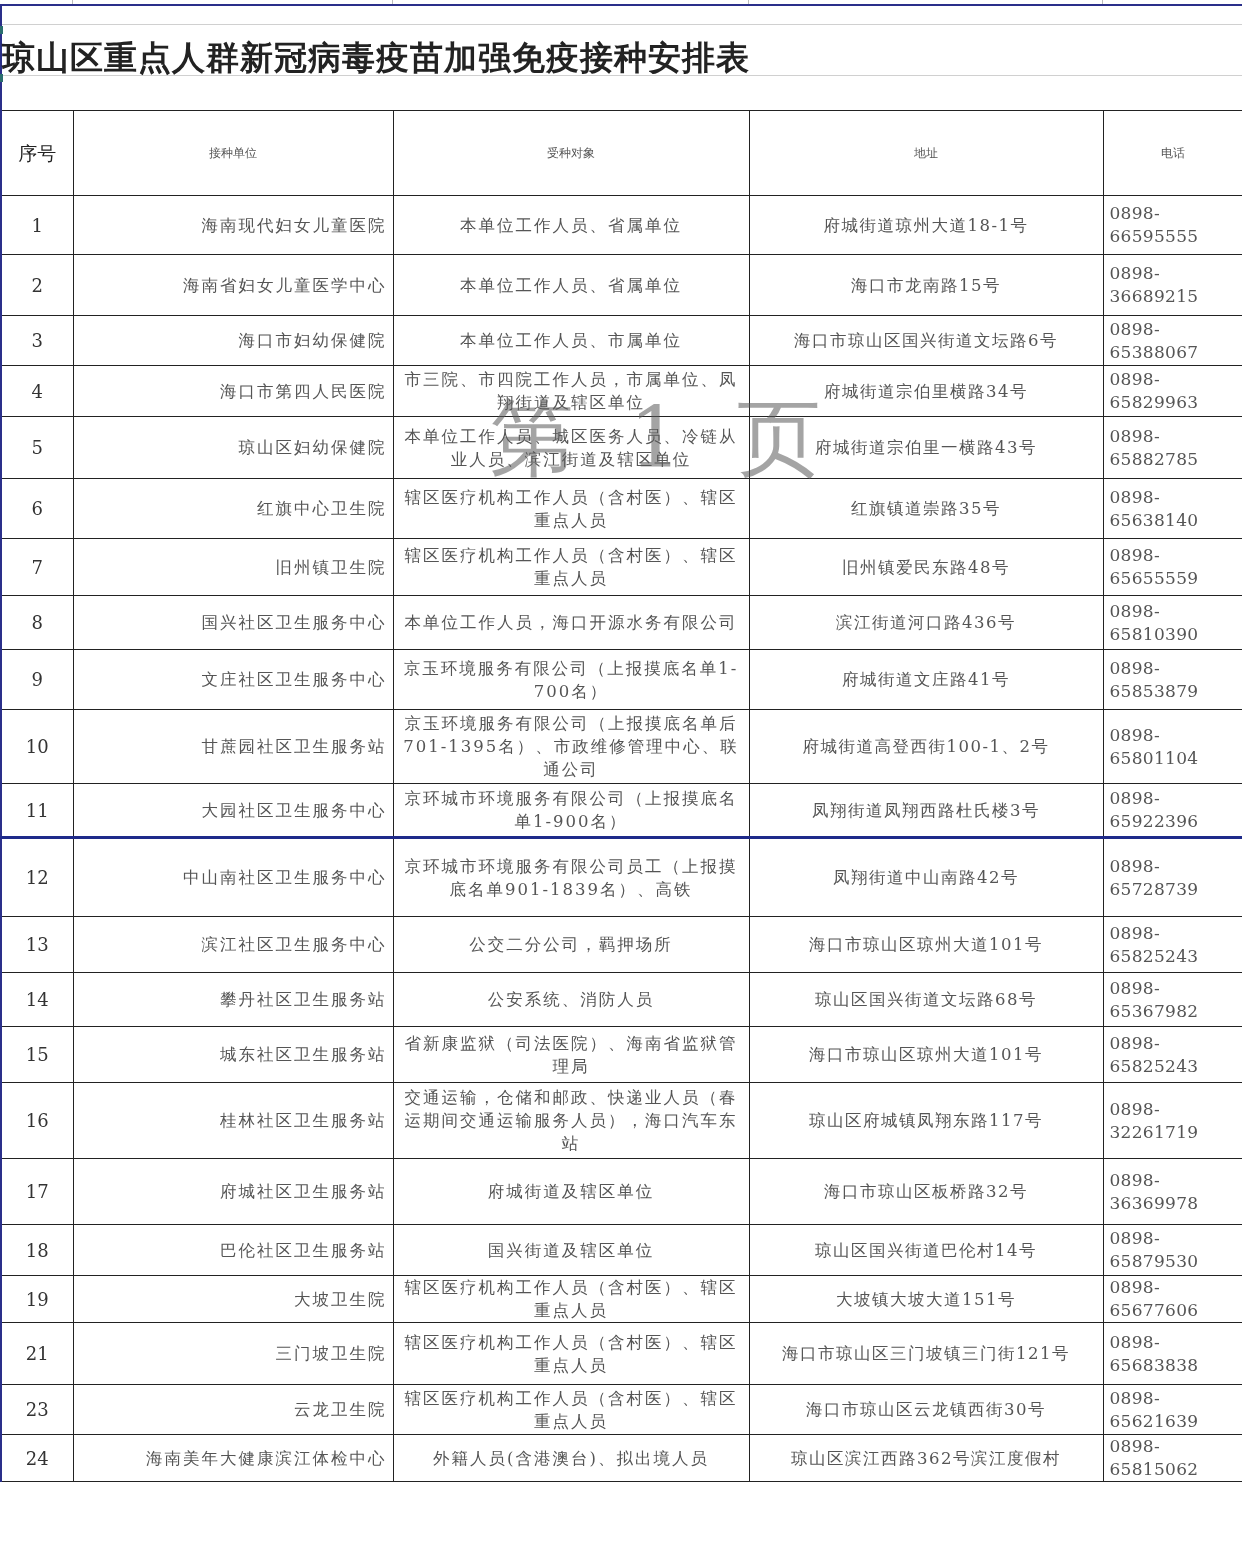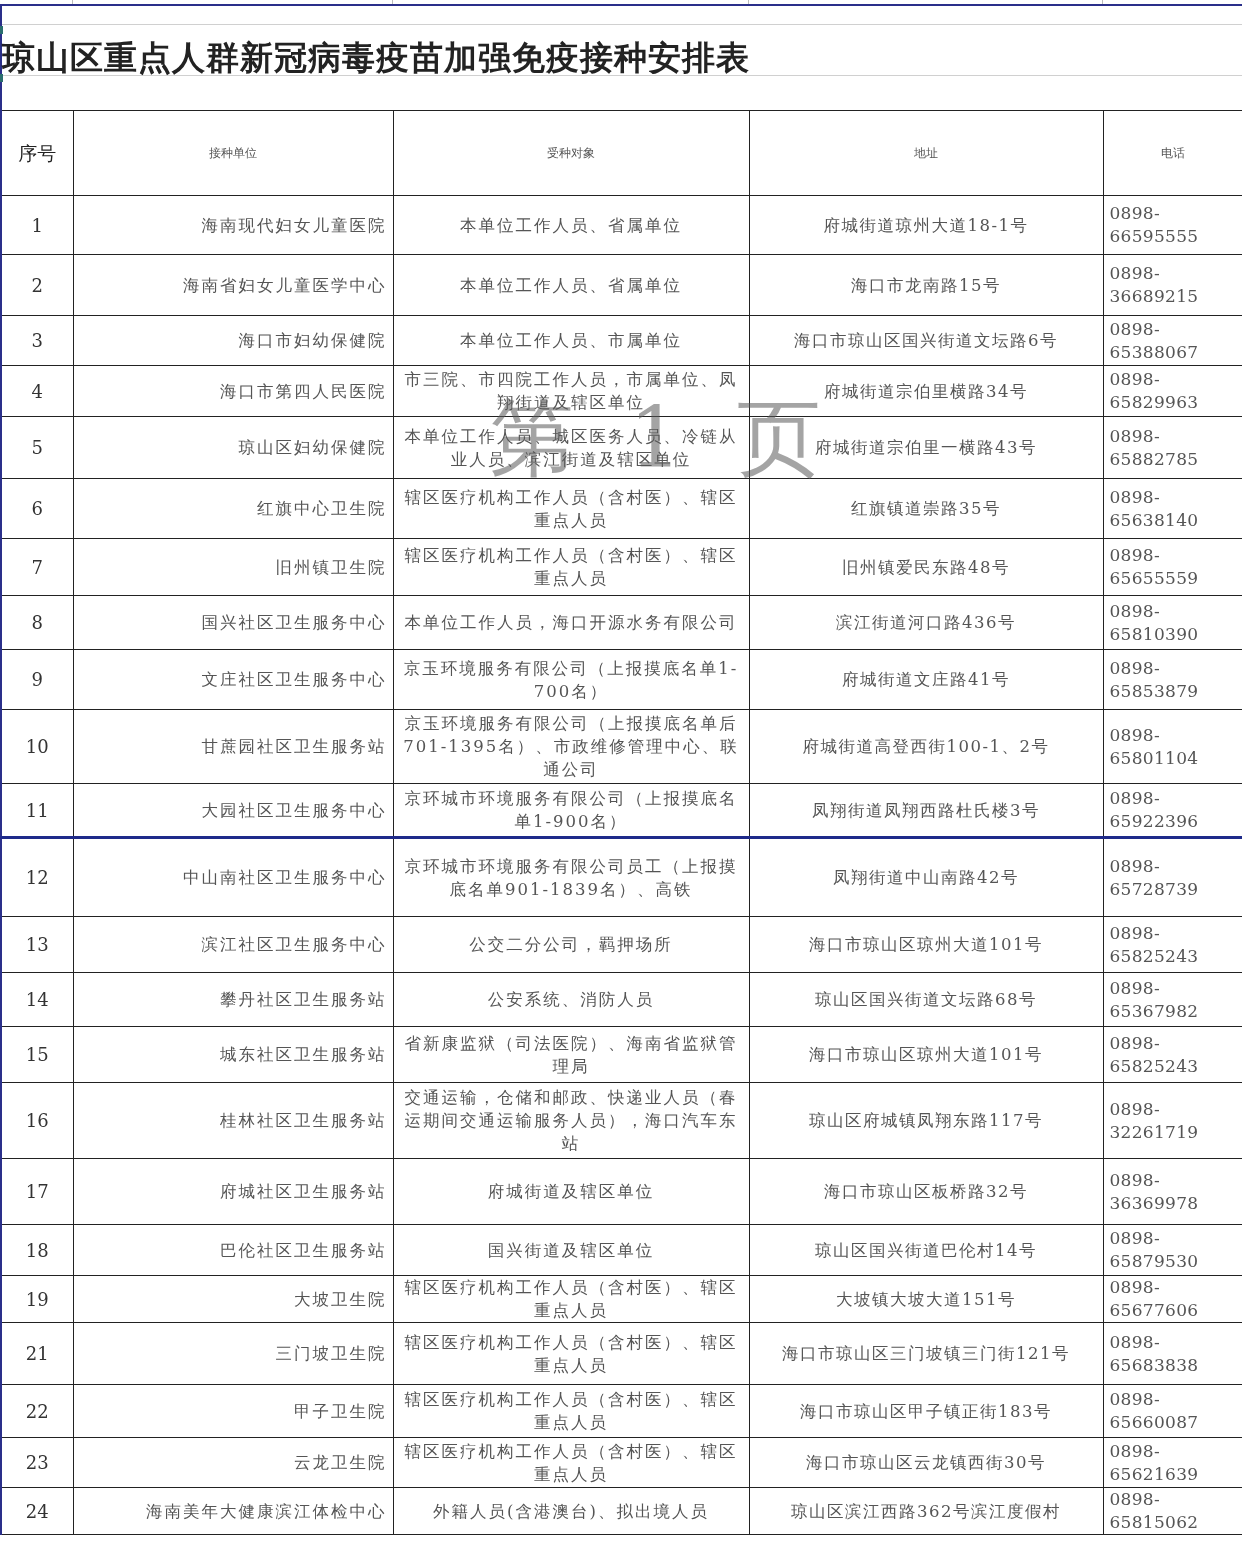--- a/index.html
+++ b/index.html
@@ -199,27 +199,20 @@
           <td class="addr">大坡镇大坡大道151号</td>
           <td class="phone">0898-65677606</td>
         </tr>
         <tr style="height: 62px;">
           <td class="num tl">21</td>
           <td class="unit">三门坡卫生院</td>
           <td class="target">辖区医疗机构工作人员（含村医）、辖区重点人员</td>
           <td class="addr">海口市琼山区三门坡镇三门街121号</td>
           <td class="phone">0898-65683838</td>
         </tr>
-        <tr style="height: 53px;">
-          <td class="num tl">22</td>
-          <td class="unit">甲子卫生院</td>
-          <td class="target">辖区医疗机构工作人员（含村医）、辖区重点人员</td>
-          <td class="addr">海口市琼山区甲子镇正街183号</td>
-          <td class="phone">0898-65660087</td>
-        </tr>
         <tr style="height: 50px;">
           <td class="num tl">23</td>
           <td class="unit">云龙卫生院</td>
           <td class="target">辖区医疗机构工作人员（含村医）、辖区重点人员</td>
           <td class="addr">海口市琼山区云龙镇西街30号</td>
           <td class="phone">0898-65621639</td>
         </tr>
         <tr style="height: 44px;">
           <td class="num tl">24</td>
           <td class="unit">海南美年大健康滨江体检中心</td>

